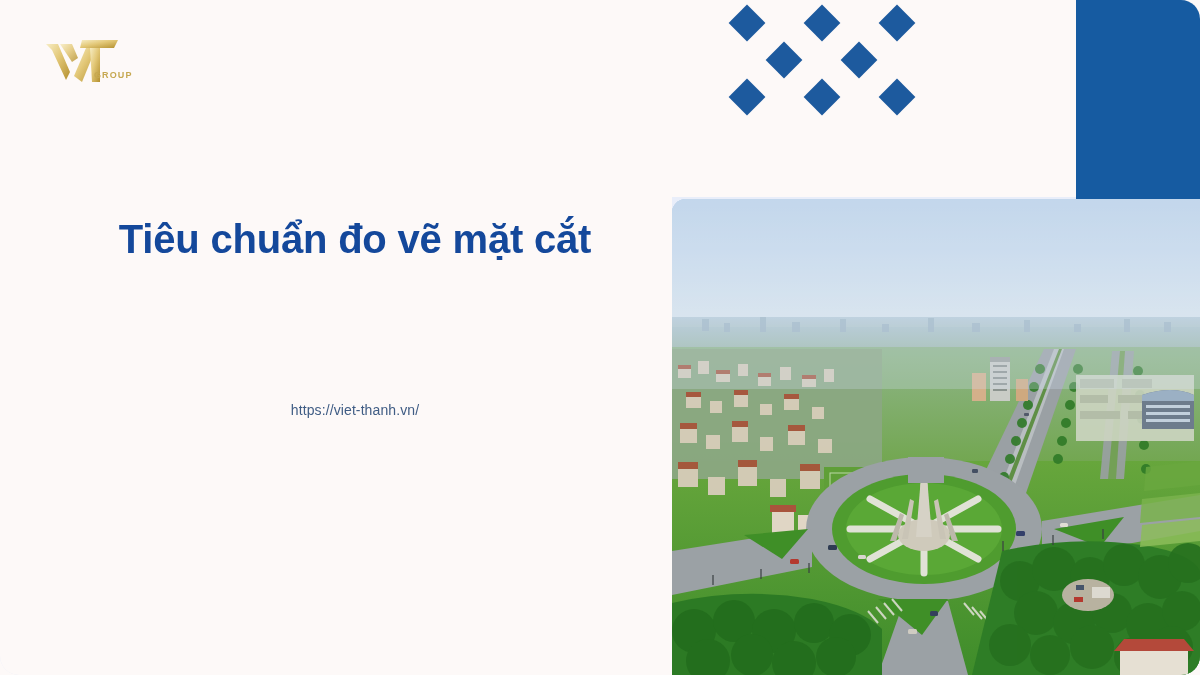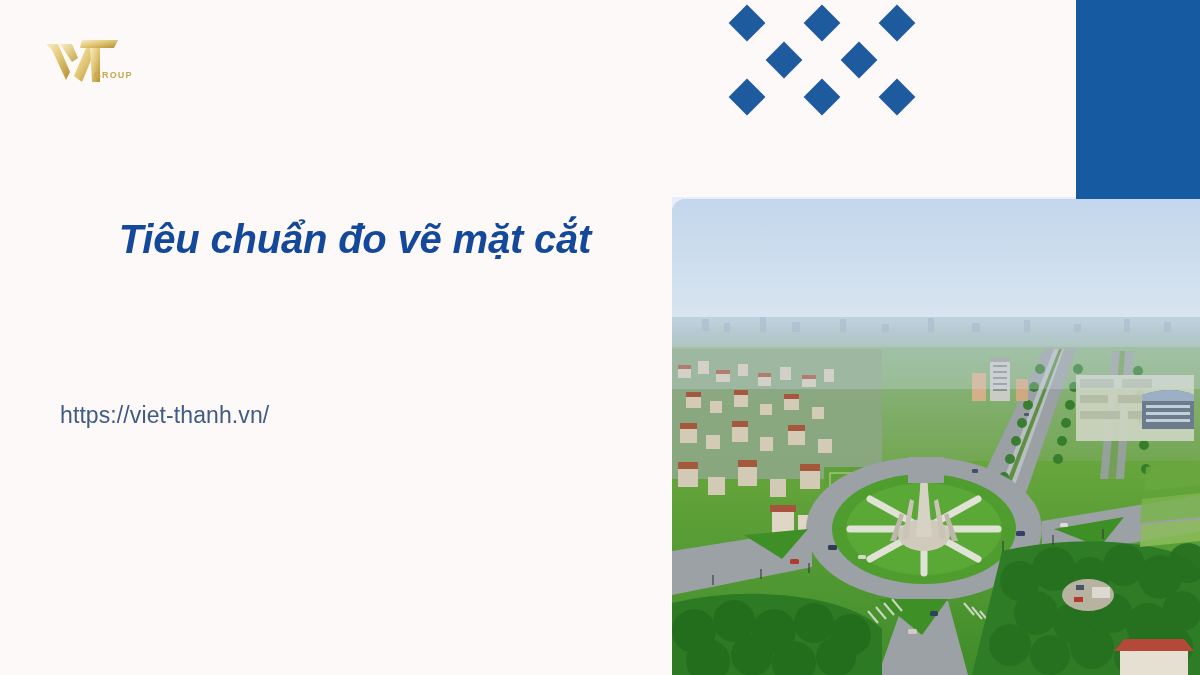--- a/index.html
+++ b/index.html
@@ -14,20 +14,21 @@
     font-family: "Liberation Sans", "DejaVu Sans", sans-serif;
     background: #fdf9f8;
   }
 
   .canvas {
     position: relative;
     width: 1200px;
     height: 675px;
     background: #fdf9f8;
     overflow: hidden;
+    border-radius: 19px;
   }
 
   
   .lavender-band {
     position: absolute;
     left: 0;
     top: 197px;
     width: 1200px;
     height: 478px;
     background: #e9eefa;
@@ -96,30 +97,30 @@
     left: 60px;
     top: 213px;
     width: 590px;
     text-align: center;
     color: #14489b;
     font-size: 40px;
     line-height: 1.32;
     font-weight: 700;
     letter-spacing: -0.2px;
   }
-  .headline .line { display: block; white-space: nowrap; font-style: italic; }
+  .headline .line { display: block; white-space: nowrap; }
 
   .site-url {
     position: absolute;
     left: 60px;
     top: 402px;
     width: 590px;
-    text-align: left;
+    text-align: center;
     color: #3f5c84;
-    font-size: 23px;
+    font-size: 14px;
     font-weight: 400;
     letter-spacing: 0.1px;
   }
 </style>
 </head>
 <body>
 
 <div class="canvas">
 
   <div class="lavender-band"></div>

